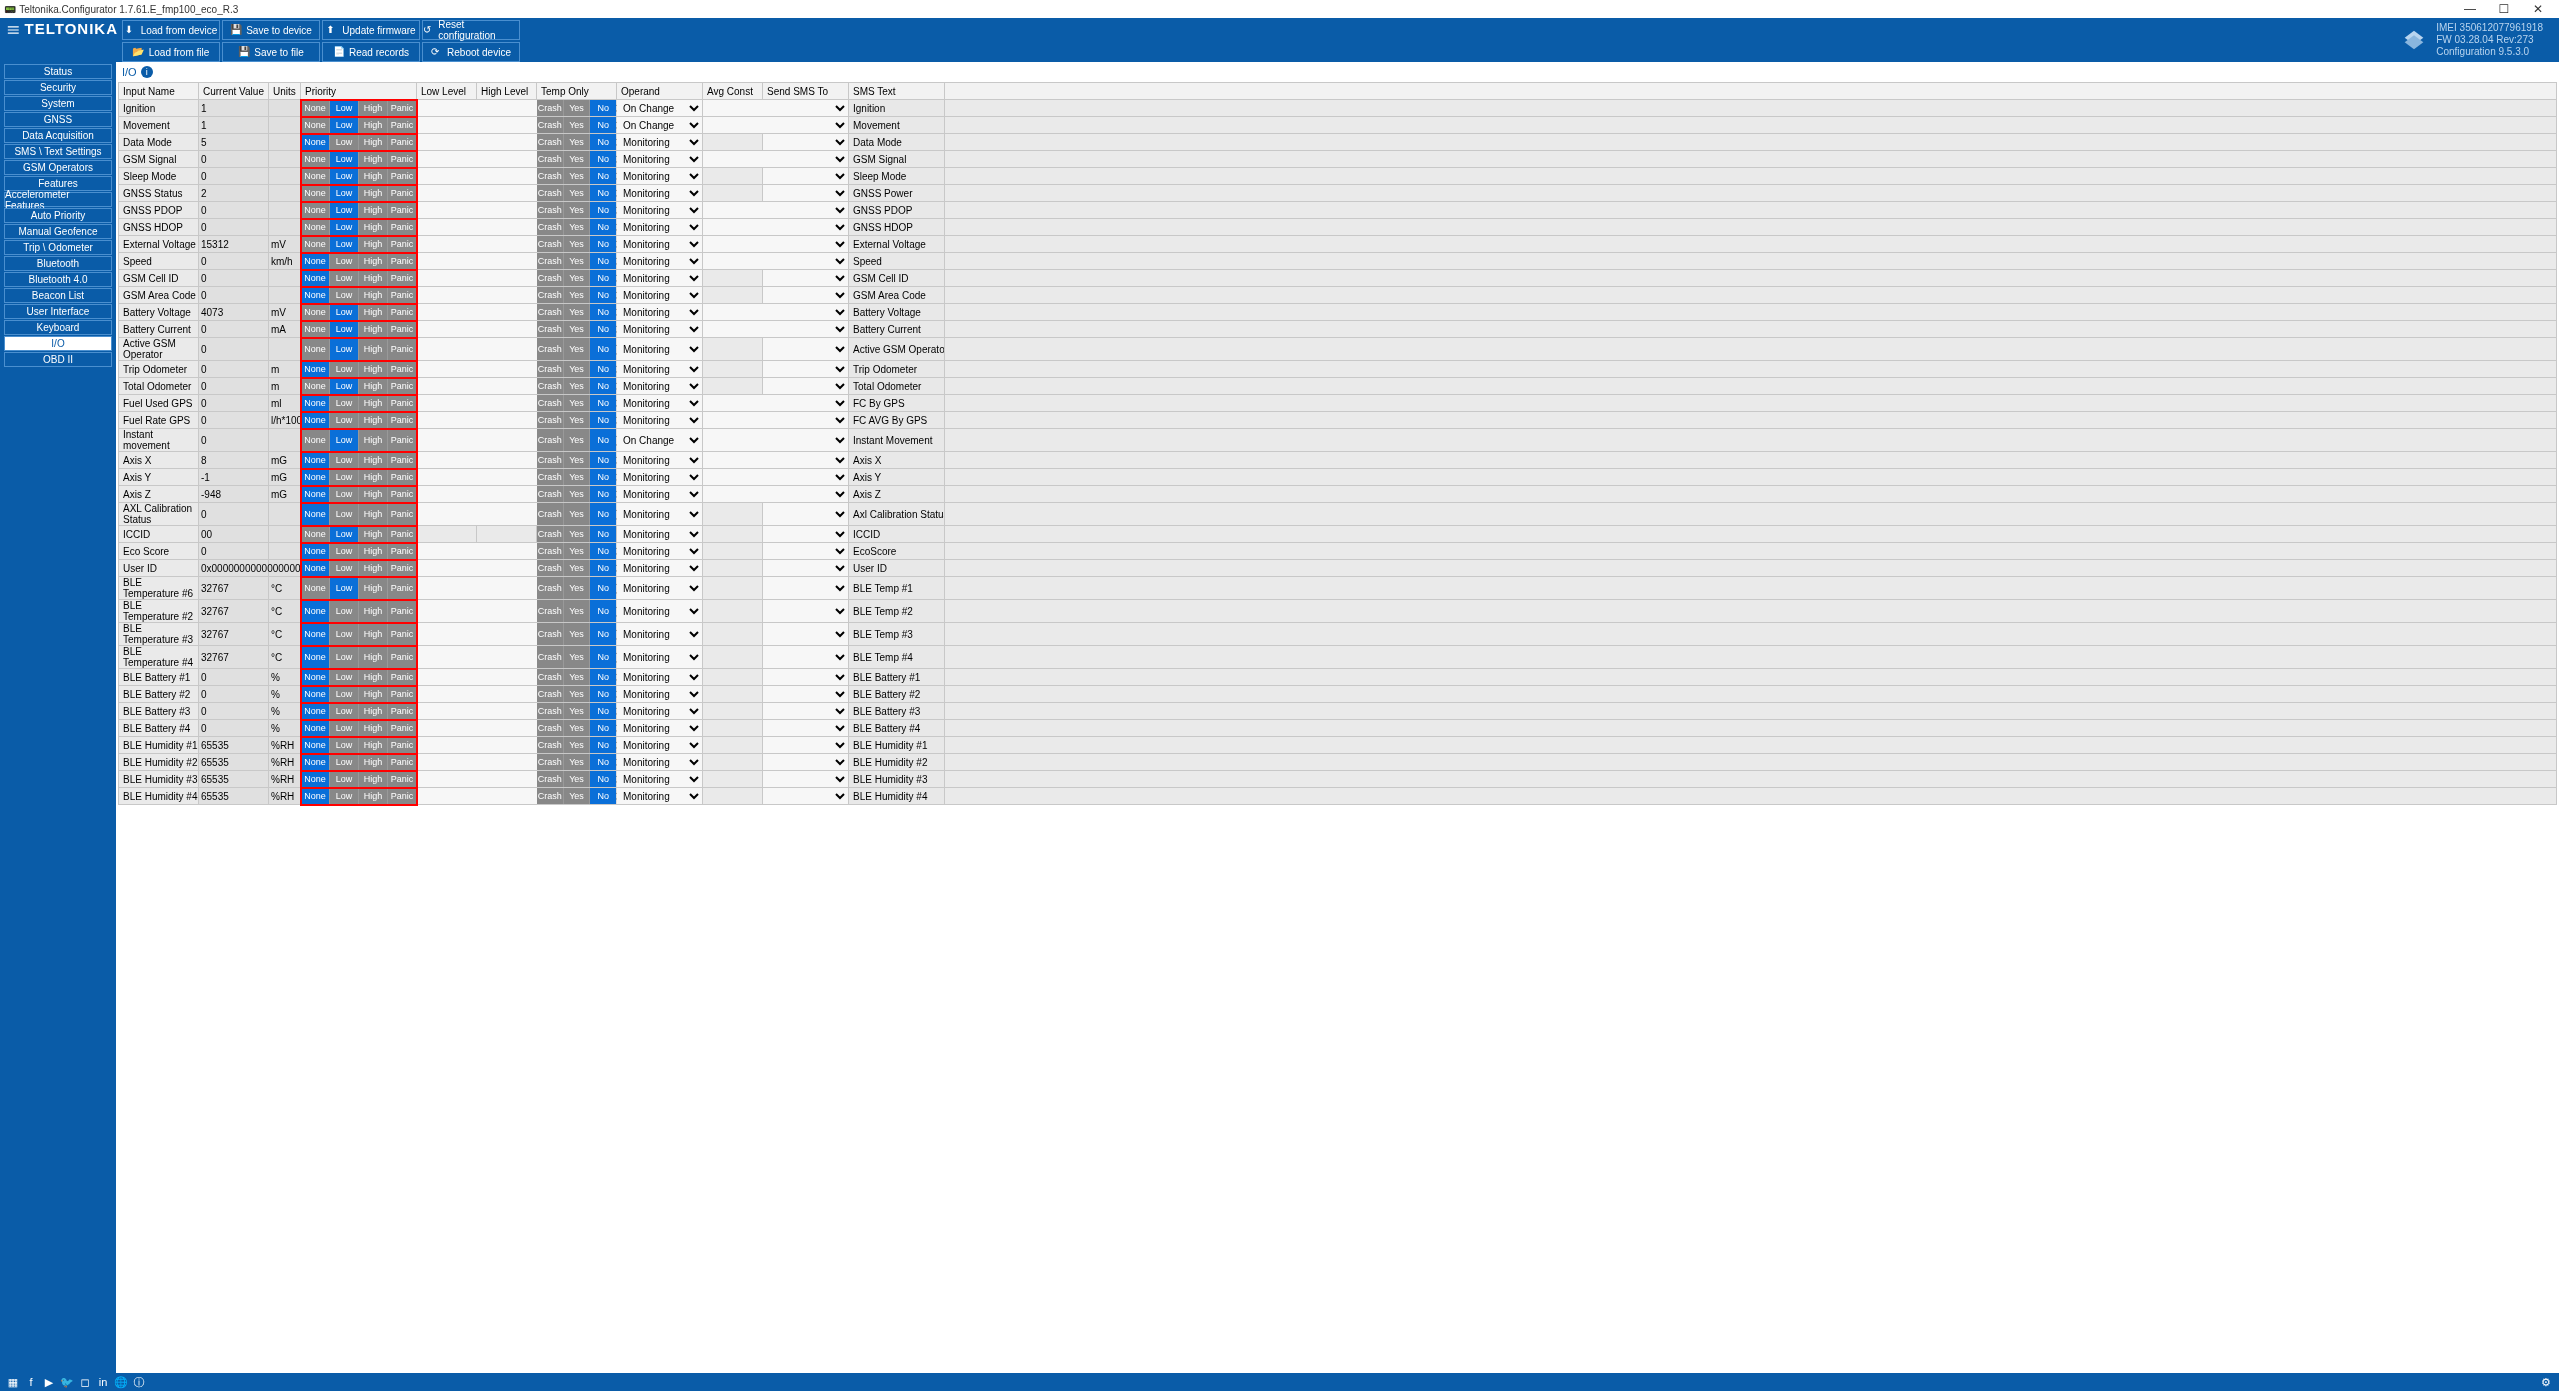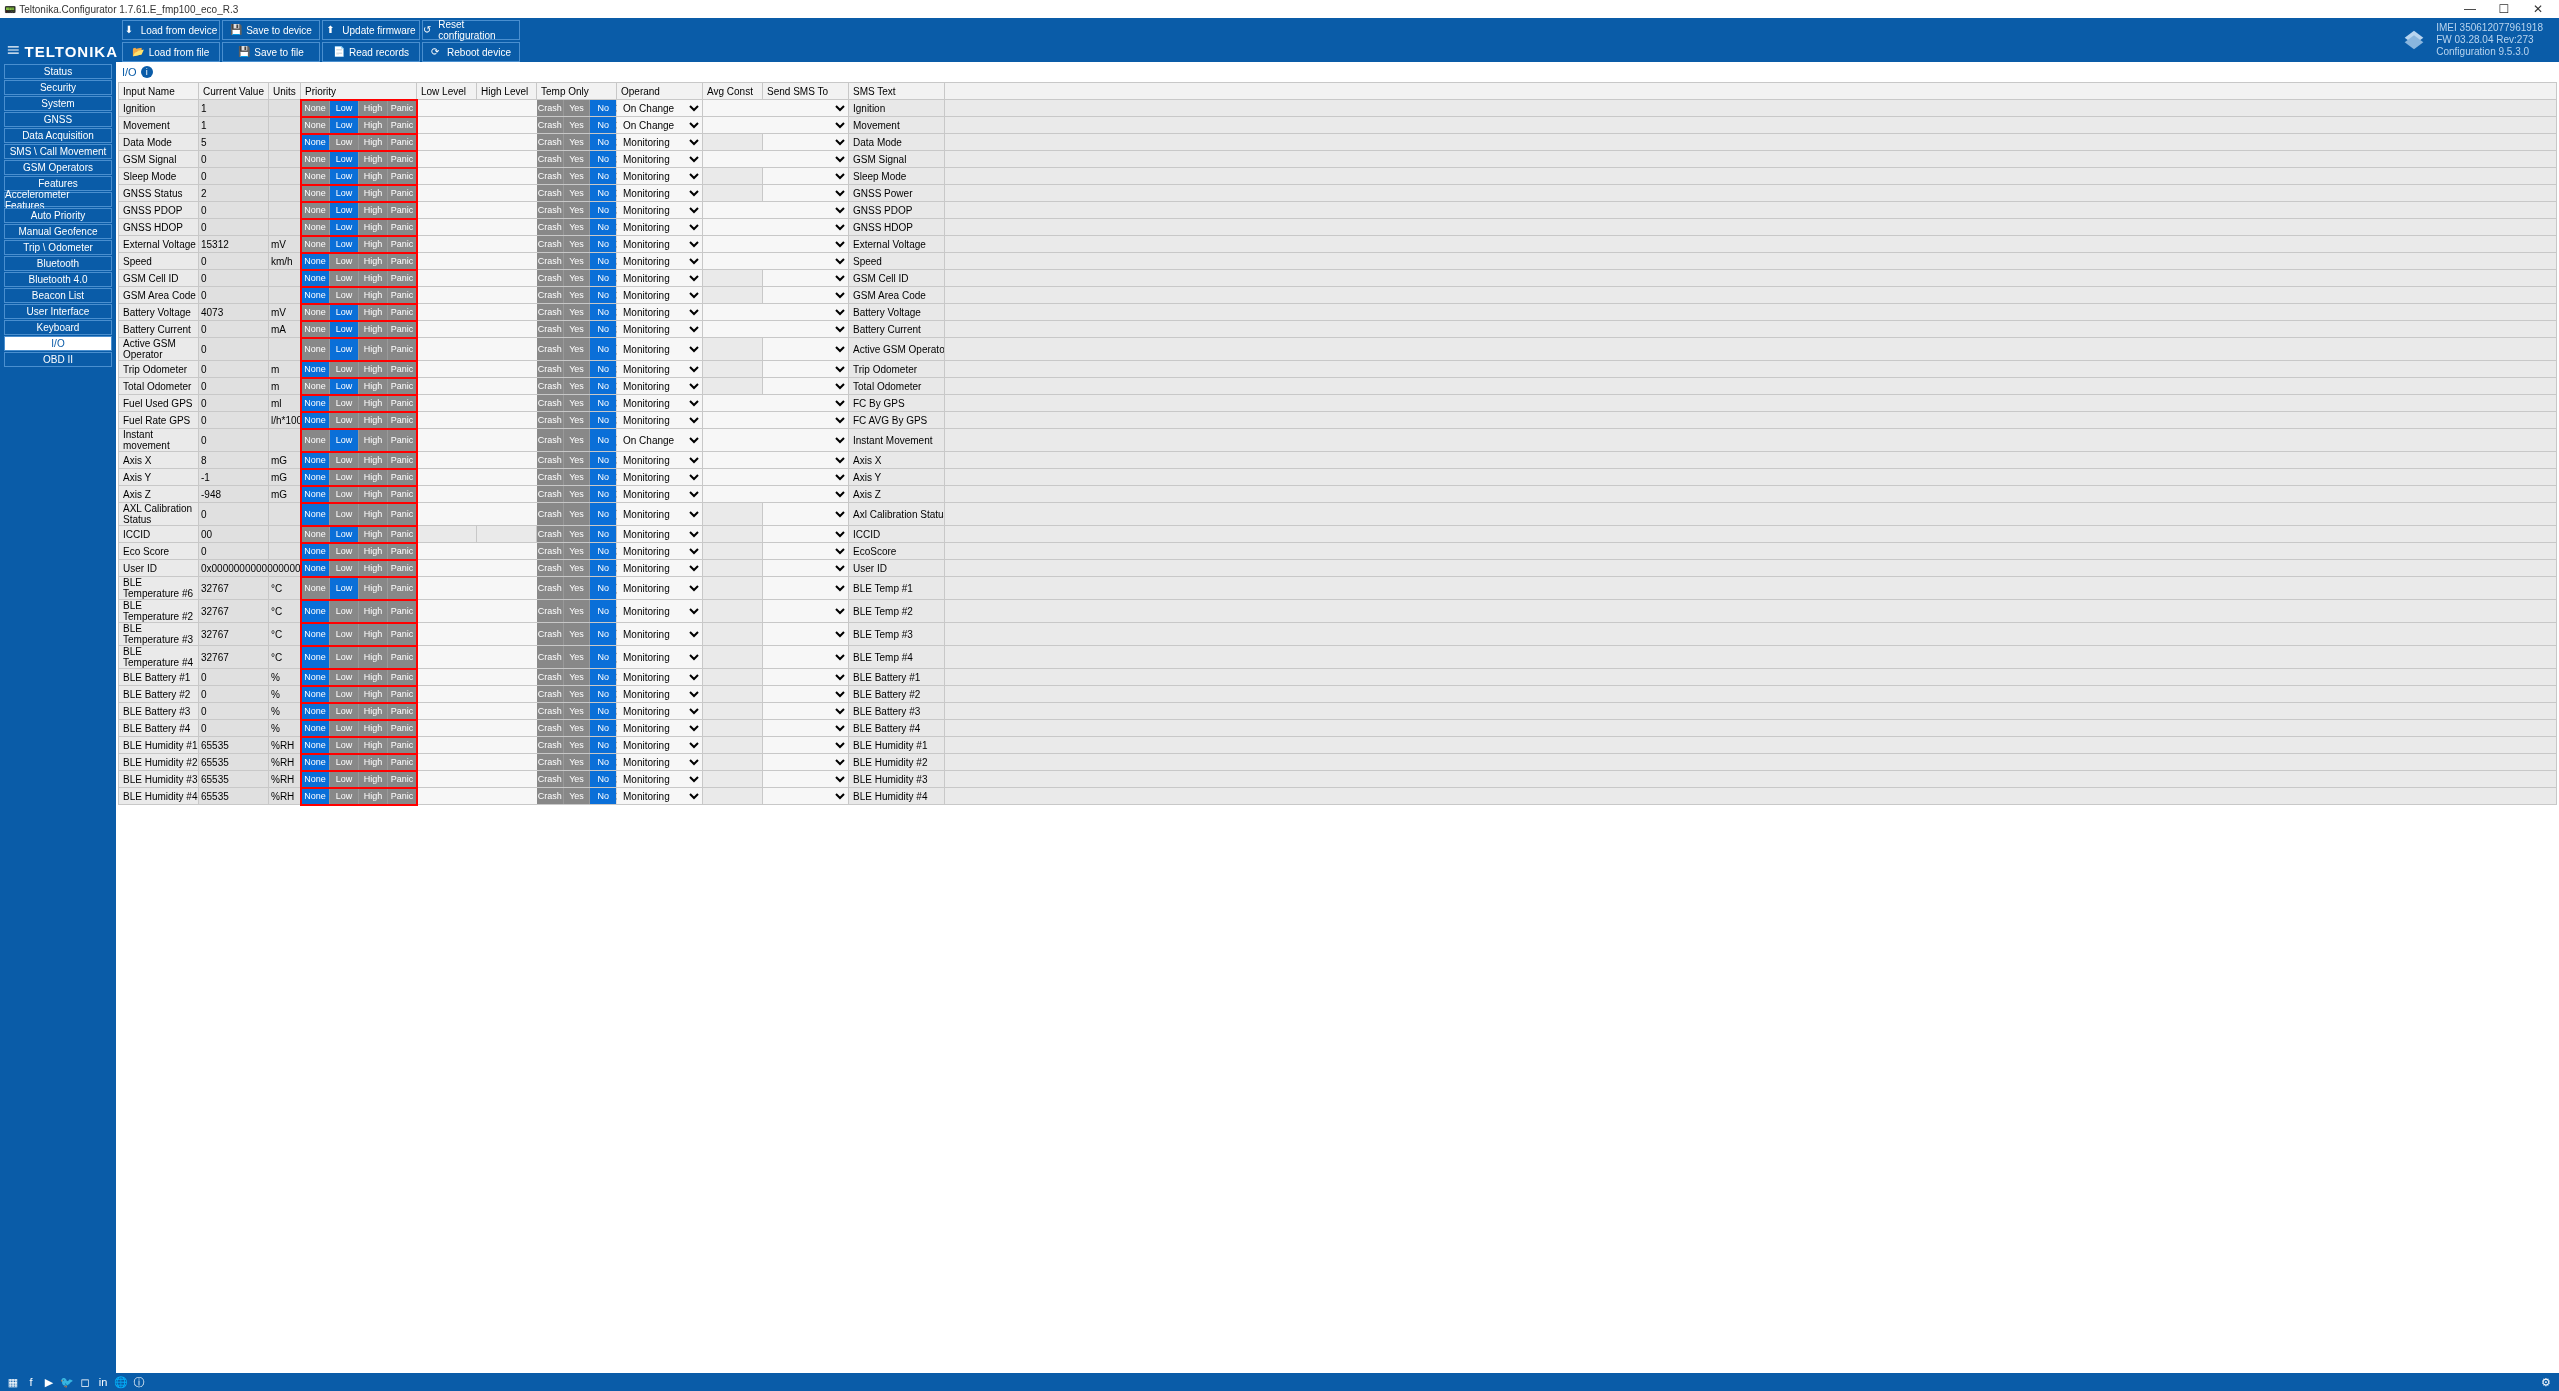--- a/index.html
+++ b/index.html
@@ -2,21 +2,21 @@
 <html><head>
 <meta charset="utf-8">
 <style>
 * { box-sizing: border-box; margin: 0; padding: 0; font-family: "Segoe UI", Tahoma, sans-serif; }
 html, body { width: 100%; height: 100%; background: #0a5ca8; font-size: 11px; color: #000; overflow: hidden; }
 .window { width: 100%; height: 100%; display: flex; flex-direction: column; }
 .titlebar { height: 18px; background: #fff; display: flex; align-items: center; padding: 0 4px; font-size: 10px; color: #333; }
 .titlebar .spacer { flex: 1; }
 .titlebar .tctl { width: 34px; text-align: center; font-size: 12px; color: #333; cursor: pointer; }
 .top { height: 44px; background: #0a5ca8; display: flex; align-items: stretch; padding: 2px 6px; gap: 4px; }
-.logo { width: 112px; display: flex; align-items: flex-end; color: #fff; font-weight: bold; font-size: 15px; letter-spacing: 1px; }
+.logo { width: 112px; display: flex; align-items: flex-start; color: #fff; font-weight: bold; font-size: 15px; letter-spacing: 1px; }
 .logo svg { margin-right: 4px; }
 .toolbar { display: flex; flex-direction: column; gap: 2px; }
 .toolbar-row { display: flex; gap: 2px; }
 .tbtn { width: 98px; height: 20px; background: #0a5ca8; border: 1px solid #4a8fcf; color: #fff; font-size: 10px; display: flex; align-items: center; justify-content: center; cursor: pointer; gap: 4px; }
 .tbtn .ico { width: 12px; height: 12px; display: inline-block; }
 .dev-info { margin-left: auto; display: flex; align-items: center; color: #b8d4ef; font-size: 10px; padding-right: 10px; gap: 8px; }
 .dev-info .lines { display: flex; flex-direction: column; line-height: 1.2; }
 .body { flex: 1; display: flex; min-height: 0; }
 .sidebar { width: 116px; background: #0a5ca8; display: flex; flex-direction: column; gap: 1px; padding: 2px 4px; }
 .nav-item { height: 15px; background: #0a5ca8; border: 1px solid #4a8fcf; color: #fff; font-size: 10px; display: flex; align-items: center; justify-content: center; cursor: pointer; }
@@ -123,21 +123,21 @@
     </div>
   </div>
 
   <div class="body">
     <div class="sidebar" id="sidebar">
         <div class="nav-item">Status</div>
         <div class="nav-item">Security</div>
         <div class="nav-item">System</div>
         <div class="nav-item">GNSS</div>
         <div class="nav-item">Data Acquisition</div>
-        <div class="nav-item">SMS \ Call Movement</div>
+        <div class="nav-item">SMS \ Text Settings</div>
         <div class="nav-item">GSM Operators</div>
         <div class="nav-item">Features</div>
         <div class="nav-item">Accelerometer Features</div>
         <div class="nav-item">Auto Priority</div>
         <div class="nav-item">Manual Geofence</div>
         <div class="nav-item">Trip \ Odometer</div>
         <div class="nav-item">Bluetooth</div>
         <div class="nav-item">Bluetooth 4.0</div>
         <div class="nav-item">Beacon List</div>
         <div class="nav-item">User Interface</div>

